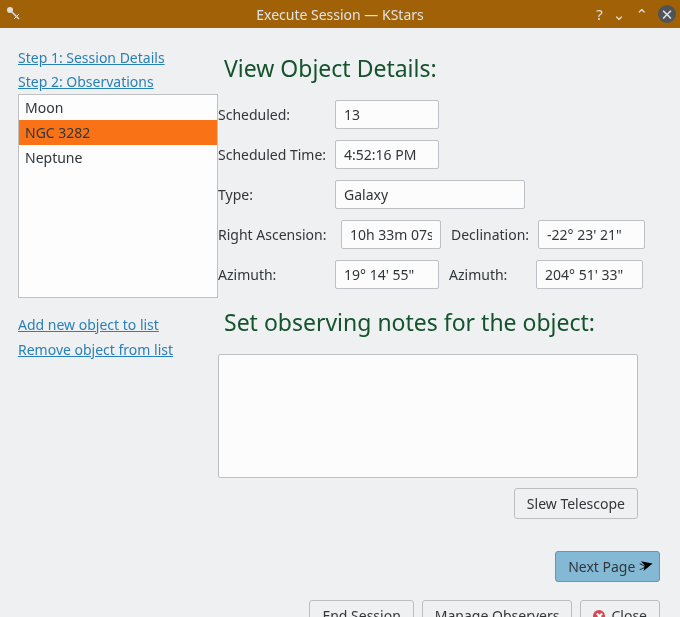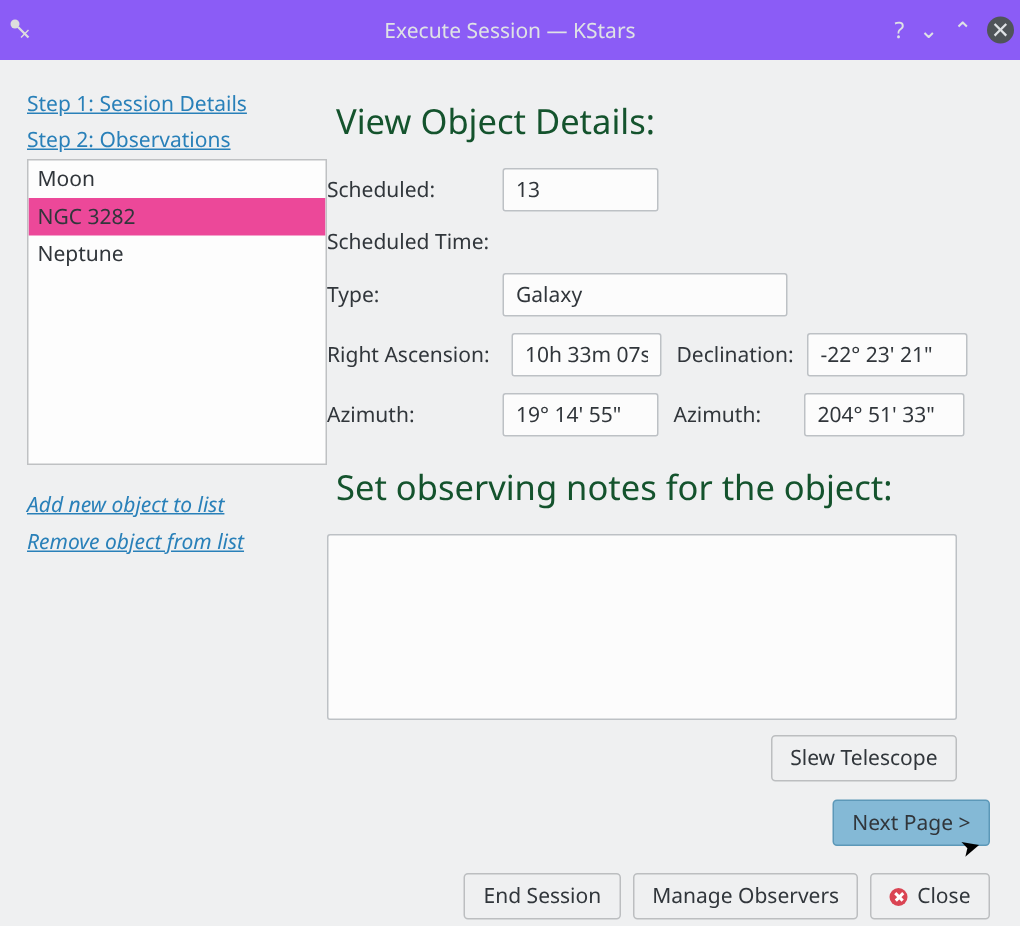--- a/index.html
+++ b/index.html
@@ -10,23 +10,23 @@
     body {
       font-family: "Noto Sans", "Segoe UI", sans-serif;
       font-size: 14px;
       background: #eff0f1;
       color: #31363b;
       width: 680px;
       height: 617px;
       overflow: hidden;
     }
     .titlebar {
-      background: #8b5cf6;
+      background: #a16207;
       color: #dfe2e5;
-      height: 40px;
+      height: 28px;
       display: flex;
       align-items: center;
       padding: 0 4px;
       position: relative;
     }
     .titlebar-icon {
       width: 20px;
       height: 20px;
       margin-right: 6px;
       display: flex;
@@ -82,29 +82,28 @@
       height: 204px;
       margin-top: 0;
       overflow: auto;
     }
     .object-item {
       padding: 3px 6px;
       font-size: 14px;
       cursor: pointer;
     }
     .object-item.selected {
-      background: #ec4899;
+      background: #f97316;
     }
     .list-action {
       color: #2980b9;
       text-decoration: underline;
       cursor: pointer;
       margin-top: 17px;
       font-size: 14px;
-      font-style: italic;
     }
     .list-action + .list-action {
       margin-top: 6px;
     }
     .right-panel {
       flex: 1;
       display: flex;
       flex-direction: column;
     }
     .section-title {
@@ -165,20 +164,21 @@
       padding: 5px 12px;
       font-size: 14px;
       cursor: pointer;
       font-family: inherit;
       color: #31363b;
     }
     .btn-row-slew {
       display: flex;
       justify-content: flex-end;
       width: 420px;
+      margin-bottom: 20px;
     }
     .btn-next {
       background: #84b9d6;
       border-color: #5c98b8;
     }
     .btn-row-next {
       display: flex;
       justify-content: flex-end;
       padding-right: 20px;
       margin-bottom: 18px;
@@ -259,20 +259,21 @@
   <div class="right-panel">
     <div class="section-title">View Object Details:</div>
 
     <div class="field-row row1">
       <span class="field-label">Scheduled:</span>
       <input class="field-input" value="13" style="">
     </div>
 
     <div class="field-row row2">
       <span class="field-label">Scheduled Time:</span>
+      <input class="field-input" value="4:52:16 PM" style="">
     </div>
 
     <div class="field-row row3">
       <span class="field-label">Type:</span>
       <input class="field-input" value="Galaxy" style="">
     </div>
 
     <div class="field-row row4">
       <span class="field-label">Right Ascension:</span>
       <input class="field-input" value="10h 33m 07s" style="">

